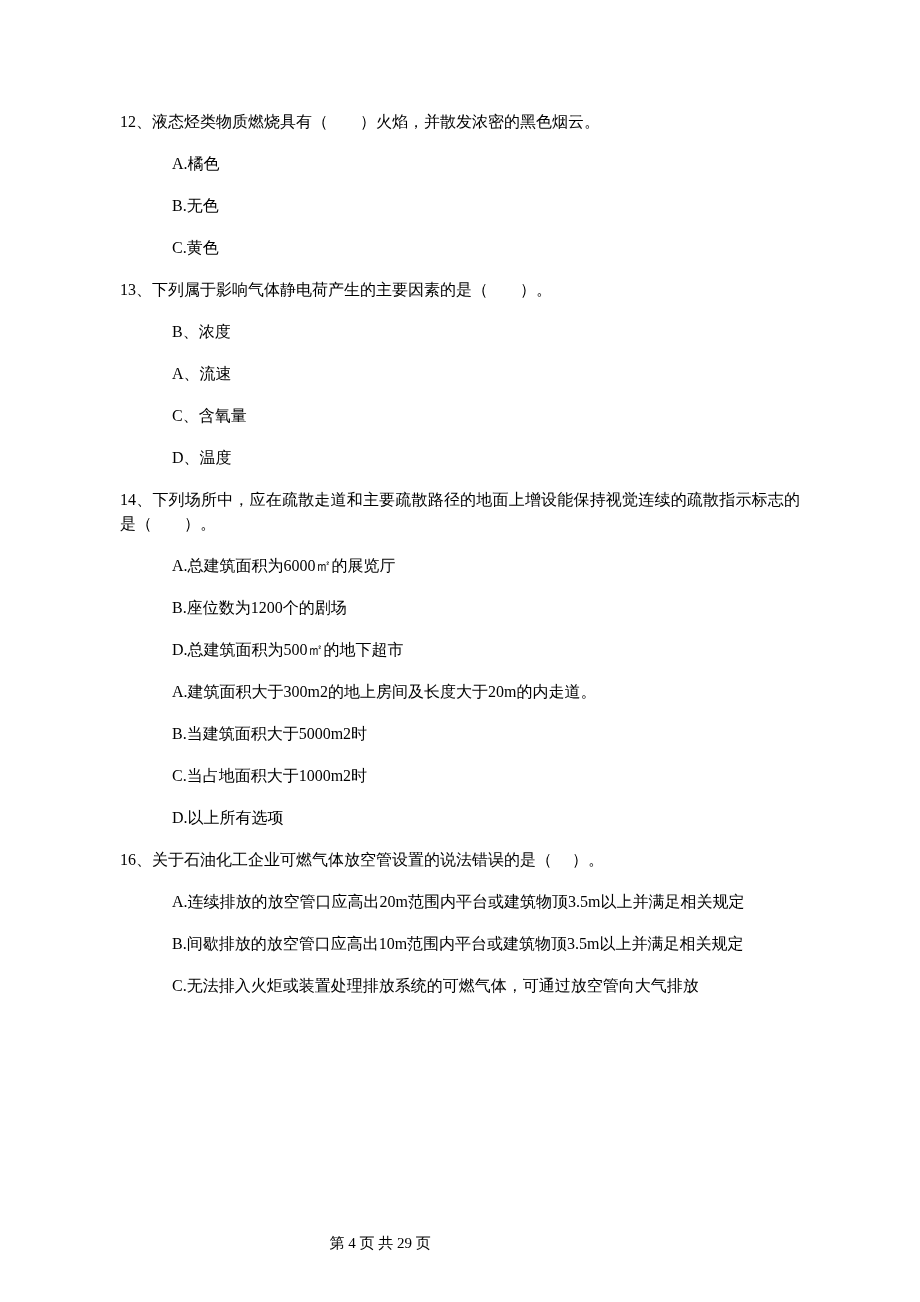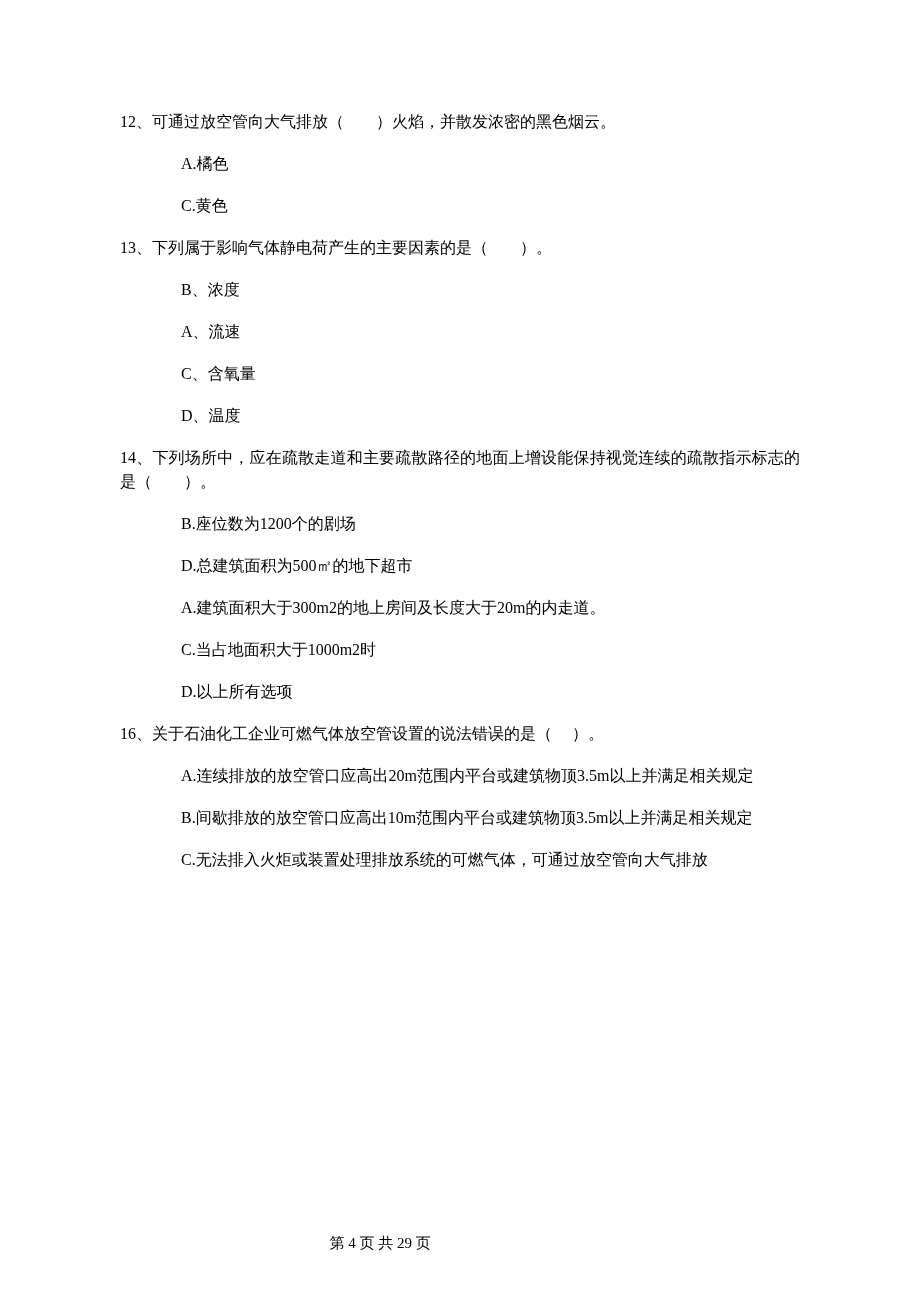--- a/index.html
+++ b/index.html
@@ -24,42 +24,43 @@
     margin-bottom: 12px;
   }
   .q-text {
     margin: 0 0 18px 0;
     text-align: justify;
   }
   .options {
     padding-left: 48px;
   }
   .opt {
-    margin: 0 0 18px 13px;
+    margin: 0 0 18px 4px;
   }
   .footer {
     position: absolute;
     bottom: 48px;
     left: 0;
     width: 760px;
     text-align: center;
     font-size: 15px;
   }
 </style>
 </head>
 <body>
 
 <div class="page">
 
   <div class="question">
     <p class="q-text">
-      <span>12、</span><span>可通过放空管向大气排放（　　）火焰，并散发浓密的黑色烟云。</span>
+      <span>12、</span><span>液态烃类物质燃烧具有（　　）火焰，并散发浓密的黑色烟云。</span>
     </p>
     <div class="options">
       <p class="opt">A.橘色</p>
+      <p class="opt">B.无色</p>
       <p class="opt">C.黄色</p>
     </div>
   </div>
 
   <div class="question">
     <p class="q-text">
       <span>13、</span><span>下列属于影响气体静电荷产生的主要因素的是（　　）。</span>
     </p>
     <div class="options">
       <p class="opt">B、浓度</p>
@@ -67,28 +68,30 @@
       <p class="opt">C、含氧量</p>
       <p class="opt">D、温度</p>
     </div>
   </div>
 
   <div class="question">
     <p class="q-text">
       <span>14、</span><span>下列场所中，应在疏散走道和主要疏散路径的地面上增设能保持视觉连续的疏散指示标志的是（　　）。</span>
     </p>
     <div class="options">
+      <p class="opt">A.总建筑面积为6000㎡的展览厅</p>
       <p class="opt">B.座位数为1200个的剧场</p>
       <p class="opt">D.总建筑面积为500㎡的地下超市</p>
     </div>
   </div>
 
   <div class="question">
     <div class="options">
       <p class="opt">A.建筑面积大于300m2的地上房间及长度大于20m的内走道。</p>
+      <p class="opt">B.当建筑面积大于5000m2时</p>
       <p class="opt">C.当占地面积大于1000m2时</p>
       <p class="opt">D.以上所有选项</p>
     </div>
   </div>
 
   <div class="question">
     <p class="q-text">
       <span>16、</span><span>关于石油化工企业可燃气体放空管设置的说法错误的是（　 ）。</span>
     </p>
     <div class="options">

